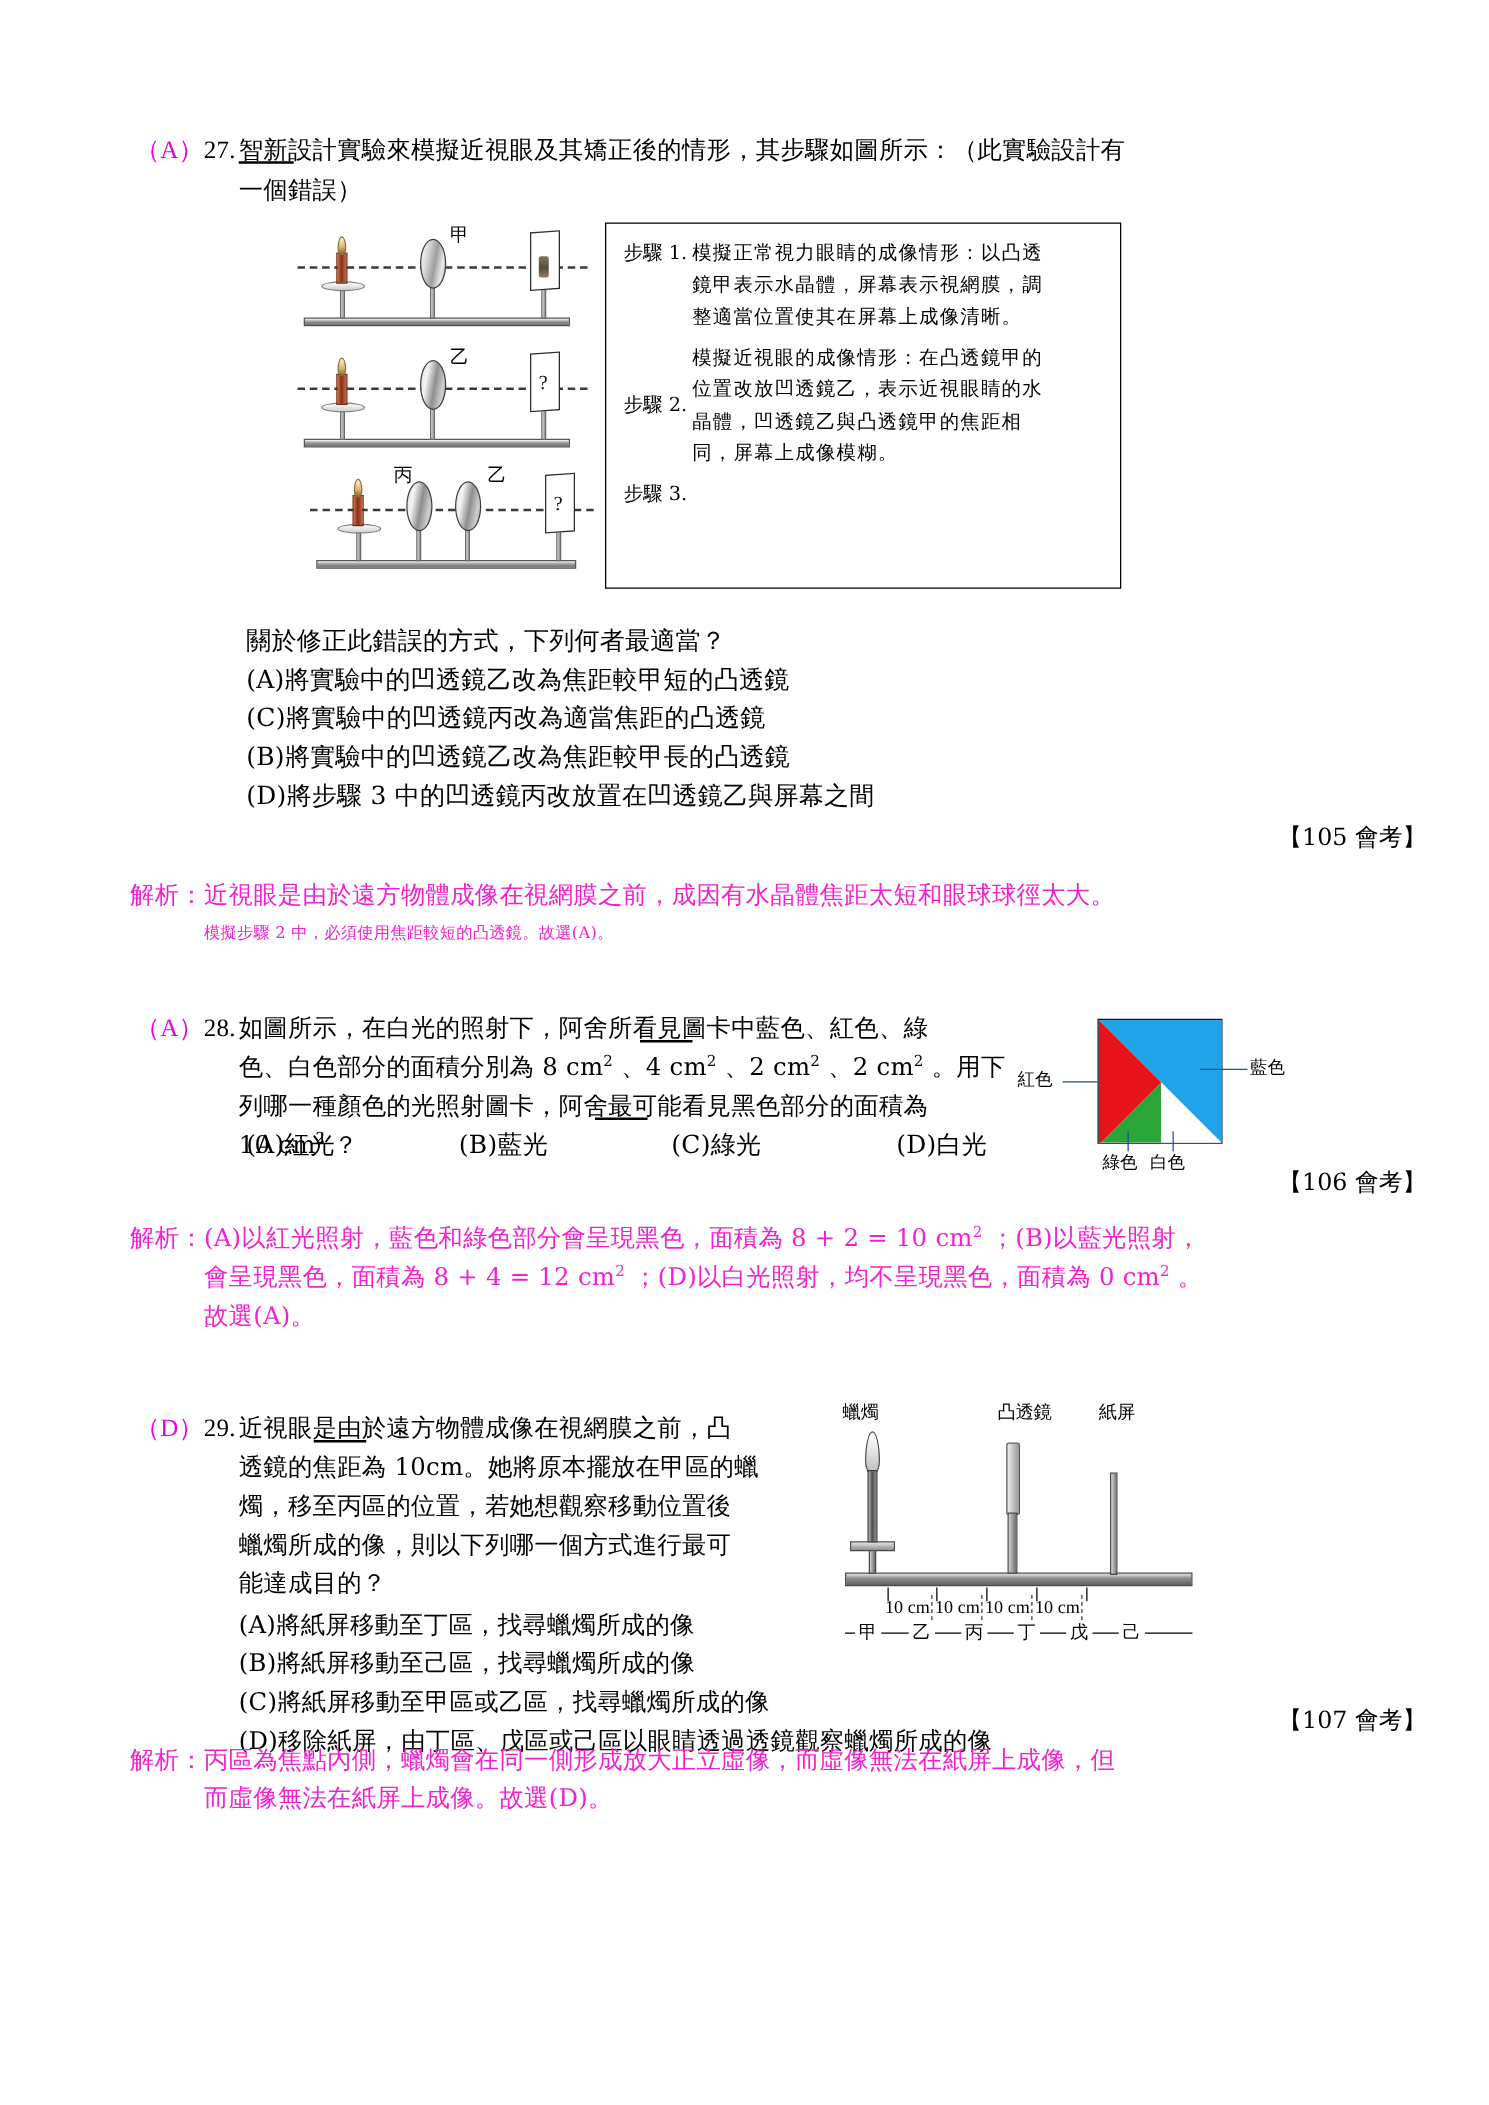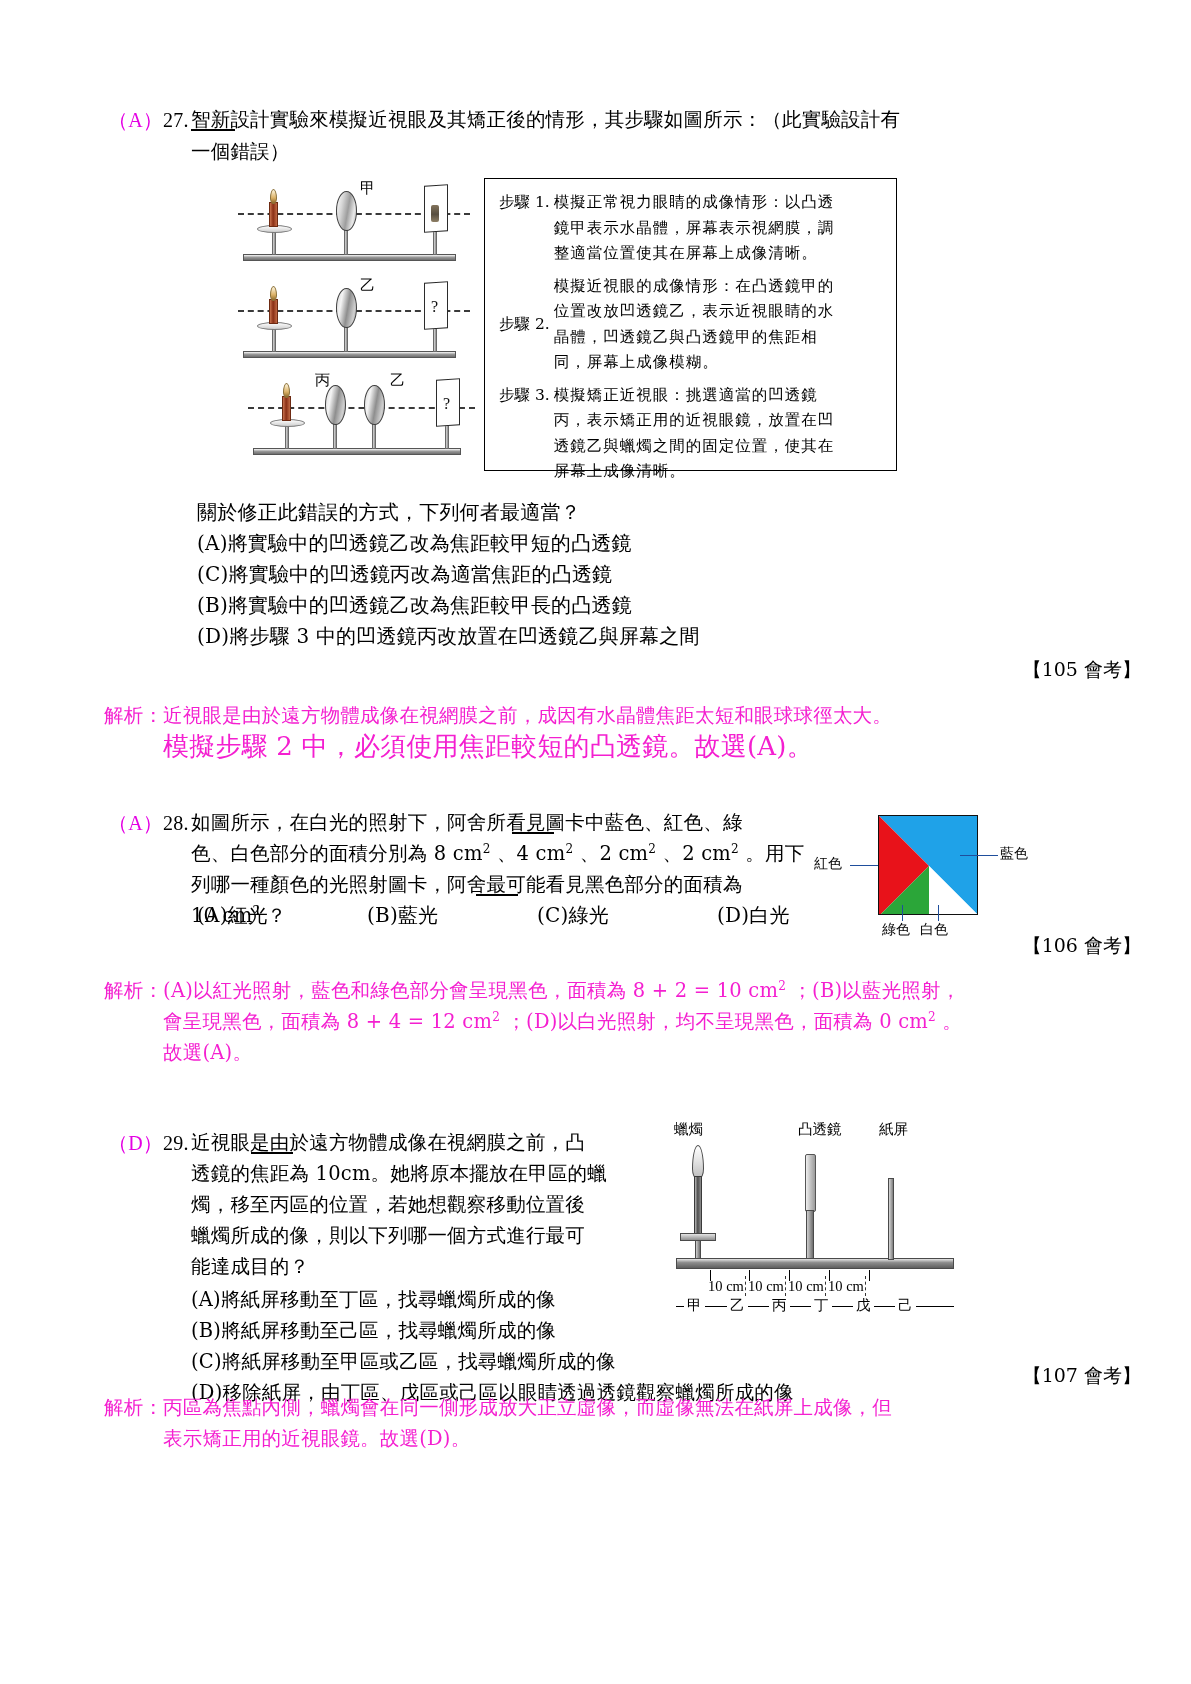--- a/index.html
+++ b/index.html
@@ -324,45 +324,39 @@
       <div class="steptext">
         <div>模擬近視眼的成像情形：在凸透鏡甲的</div>
         <div>位置改放凹透鏡乙，表示近視眼睛的水</div>
         <div>晶體，凹透鏡乙與凸透鏡甲的焦距相</div>
         <div>同，屏幕上成像模糊。</div>
       </div>
     </div>
 
     <div class="steprow">
       <div class="steplabel">步驟 3.</div>
-      <div class="steptext">
-        <div>模擬矯正近視眼：挑選適當的凹透鏡</div>
-        <div>丙，表示矯正用的近視眼鏡，放置在凹</div>
-        <div>透鏡乙與蠟燭之間的固定位置，使其在</div>
-        <div>屏幕上成像清晰。</div>
-      </div>
     </div>
   </div>
 
   <div class="q-block" style="left:197px;top:497px;">
     <div class="body-text" style="font-size:20px;line-height:31px;">關於修正此錯誤的方式，下列何者最適當？</div>
     <div class="body-text" style="font-size:20px;line-height:31px;">(A)將實驗中的凹透鏡乙改為焦距較甲短的凸透鏡</div>
     <div class="body-text" style="font-size:20px;line-height:31px;">(C)將實驗中的凹透鏡丙改為適當焦距的凸透鏡</div>
     <div class="body-text" style="font-size:20px;line-height:31px;">(B)將實驗中的凹透鏡乙改為焦距較甲長的凸透鏡</div>
     <div class="body-text" style="font-size:20px;line-height:31px;">(D)將步驟 3 中的凹透鏡丙改放置在凹透鏡乙與屏幕之間</div>
   </div>
 
   <div class="exam-tag" style="right:50px;top:657px;">【105 會考】</div>
 
   <div class="q-block" style="left:104px;top:700px;">
     <div style="display:flex;">
       <div class="body-text sol-label" style="font-size:19.5px;line-height:31px;white-space:nowrap;">解析：</div>
       <div>
         <div class="body-text pink" style="font-size:19.5px;line-height:31px;">近視眼是由於遠方物體成像在視網膜之前，成因有水晶體焦距太短和眼球球徑太大。</div>
-        <div class="body-text pink" style="font-size:26px;line-height:31px;">模擬步驟 2 中，必須使用焦距較短的凸透鏡。故選(A)。</div>
+        <div class="body-text pink" style="font-size:13px;line-height:31px;">模擬步驟 2 中，必須使用焦距較短的凸透鏡。故選(A)。</div>
       </div>
     </div>
   </div>
 
   <div class="q-block" style="left:108px;top:808px;">
     <div style="position:relative;">
       <span class="ans-mark body-text" style="position:absolute;left:0;top:0;font-size:20px;">（A）</span>
       <span class="qnum body-text" style="position:absolute;left:55px;top:0;font-size:20px;">28.</span>
       <span class="body-text" style="position:absolute;left:83px;top:0;font-size:19.5px;">如圖所示，在白光的照射下，阿舍所看見圖卡中藍色、紅色、綠</span>
       <span class="body-text" style="position:absolute;left:83px;top:31px;font-size:19.5px;">色、白色部分的面積分別為 8 cm<sup>2</sup> 、4 cm<sup>2</sup> 、2 cm<sup>2</sup> 、2 cm<sup>2</sup> 。用下</span>
@@ -483,18 +477,18 @@
     <div class="zonetext" style="left:223px;top:176px;background:#fff;padding:0 3px;">己</div>
   </div>
 
   <div class="exam-tag" style="right:50px;top:1363px;">【107 會考】</div>
 
   <div class="q-block" style="left:104px;top:1392px;">
     <div style="display:flex;">
       <div class="body-text sol-label" style="font-size:19.5px;line-height:31px;white-space:nowrap;">解析：</div>
       <div>
         <div class="body-text pink" style="font-size:19.5px;line-height:31px;">丙區為焦點內側，蠟燭會在同一側形成放大正立虛像，而虛像無法在紙屏上成像，但</div>
-        <div class="body-text pink" style="font-size:19.5px;line-height:31px;">表示矯正用的近視眼鏡。故選(D)。</div>
+        <div class="body-text pink" style="font-size:19.5px;line-height:31px;">而虛像無法在紙屏上成像。故選(D)。</div>
       </div>
     </div>
   </div>
 
 </div>
 
 </body></html>

